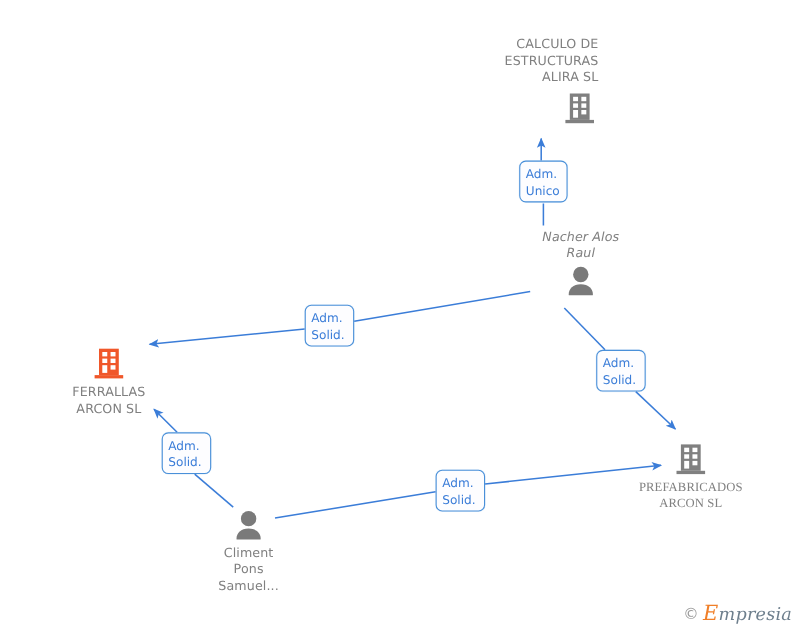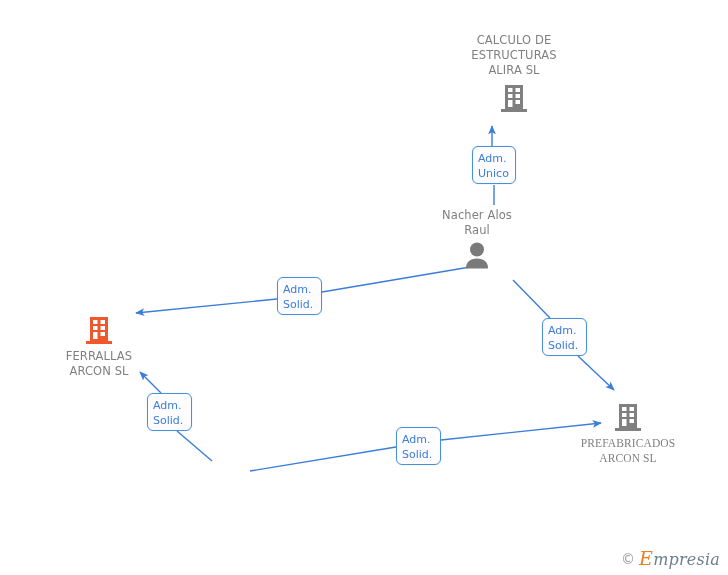--- a/index.html
+++ b/index.html
@@ -133,39 +133,39 @@
       <line x1="161" y1="393" x2="140" y2="372" stroke="#3b7dd8" stroke-width="1.4" marker-end="url(#arrow)"></line>
     </g>
 
      PREFABRICADOS ARCON SL (via Adm. Solid.) --&gt;
     <g>
       <line x1="250" y1="471" x2="396" y2="447" stroke="#3b7dd8" stroke-width="1.4"></line>
       <line x1="441" y1="440" x2="601" y2="423" stroke="#3b7dd8" stroke-width="1.4" marker-end="url(#arrow)"></line>
     </g>
   </svg>
 
-  <div class="node label-top" style="left:514px; top:33px;">
+  <div class="node label-top" style="left:469px; top:33px;text-align:right;">
     <span class="label">CALCULO DE
 ESTRUCTURAS
 ALIRA SL</span>
     <span class="icon-wrap">
       <svg width="34" height="34" viewBox="0 0 34 34" xmlns="http://www.w3.org/2000/svg">
         <rect x="8" y="4" width="18" height="24" fill="#808080"></rect>
         <rect x="11" y="7" width="4.5" height="4" fill="#ffffff"></rect>
         <rect x="18.5" y="7" width="4.5" height="4" fill="#ffffff"></rect>
         <rect x="11" y="13" width="4.5" height="4" fill="#ffffff"></rect>
         <rect x="18.5" y="13" width="4.5" height="4" fill="#ffffff"></rect>
         <rect x="11" y="19" width="4.5" height="7" fill="#ffffff"></rect>
         <rect x="18.5" y="19" width="4.5" height="4" fill="#ffffff"></rect>
         <rect x="4" y="28" width="26" height="3" fill="#808080"></rect>
       </svg>
     </span>
   </div>
 
-  <div class="node label-top" style="left:477px; top:208px;">
+  <div class="node label-top" style="left:528px; top:208px;font-style:italic;">
     <span class="label">Nacher Alos
 Raul</span>
     <span class="icon-wrap">
       <svg width="32" height="30" viewBox="0 0 32 30" xmlns="http://www.w3.org/2000/svg">
         <circle cx="16" cy="8.5" r="7" fill="#7a7a7a"></circle>
         <path d="M16 17.5c-7 0-11 4.2-11 9.2 0 0.6 0.2 0.8 0.9 0.8h20.2c0.7 0 0.9-0.2 0.9-0.8 0-5-4-9.2-11-9.2z" fill="#7a7a7a"></path>
       </svg>
     </span>
   </div>
 
@@ -196,20 +196,31 @@
         <rect x="18.5" y="13" width="4.5" height="4" fill="#ffffff"></rect>
         <rect x="11" y="19" width="4.5" height="7" fill="#ffffff"></rect>
         <rect x="18.5" y="19" width="4.5" height="4" fill="#ffffff"></rect>
         <rect x="4" y="28" width="26" height="3" fill="#808080"></rect>
       </svg>
     </span>
     <span class="label">PREFABRICADOS
 ARCON SL</span>
   </div>
 
+  <div class="node" style="left:226px; top:463px;">
+    <span class="icon-wrap">
+      <svg width="32" height="30" viewBox="0 0 32 30" xmlns="http://www.w3.org/2000/svg">
+        <circle cx="16" cy="8.5" r="7" fill="#7a7a7a"></circle>
+        <path d="M16 17.5c-7 0-11 4.2-11 9.2 0 0.6 0.2 0.8 0.9 0.8h20.2c0.7 0 0.9-0.2 0.9-0.8 0-5-4-9.2-11-9.2z" fill="#7a7a7a"></path>
+      </svg>
+    </span>
+    <span class="label">Climent
+Pons
+Samuel...</span>
+  </div>
 
   <div class="relbox" style="left:472px; top:146px; width:44px; height:38px;">Adm.
 Unico</div>
 
   <div class="relbox" style="left:277px; top:277px; width:45px; height:38px;">Adm.
 Solid.</div>
 
   <div class="relbox" style="left:542px; top:318px; width:45px; height:38px;">Adm.
 Solid.</div>
 

